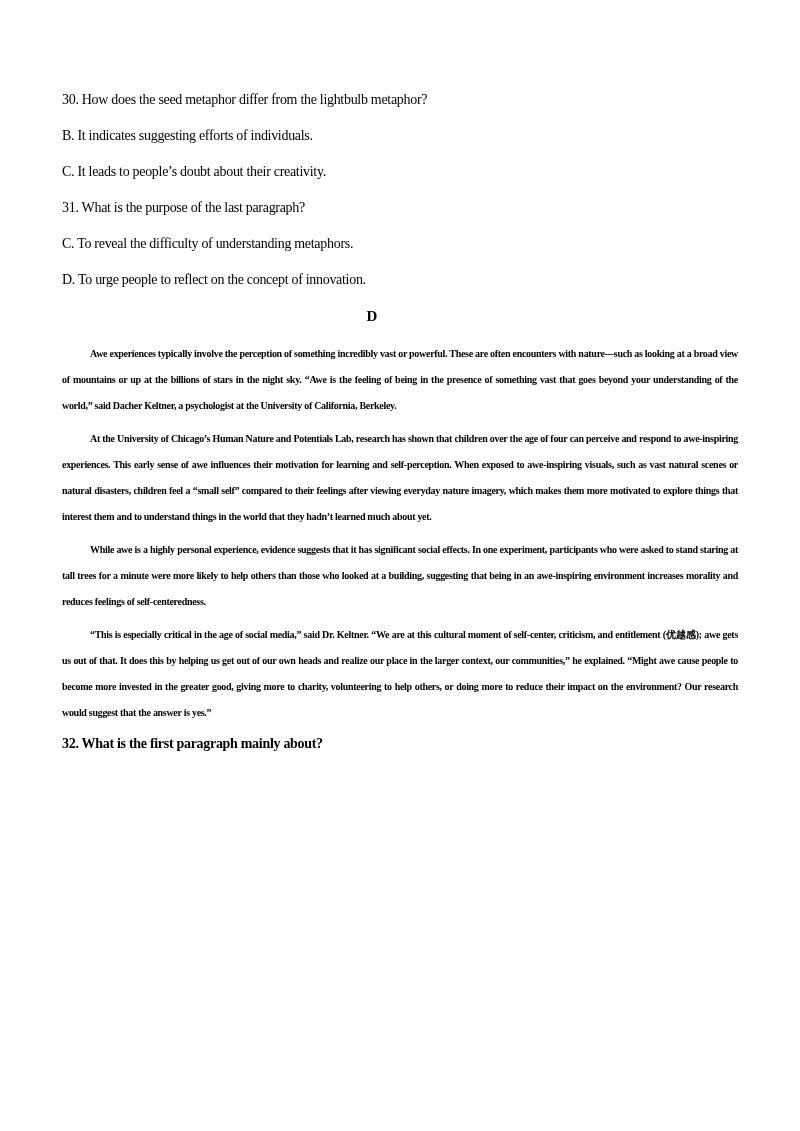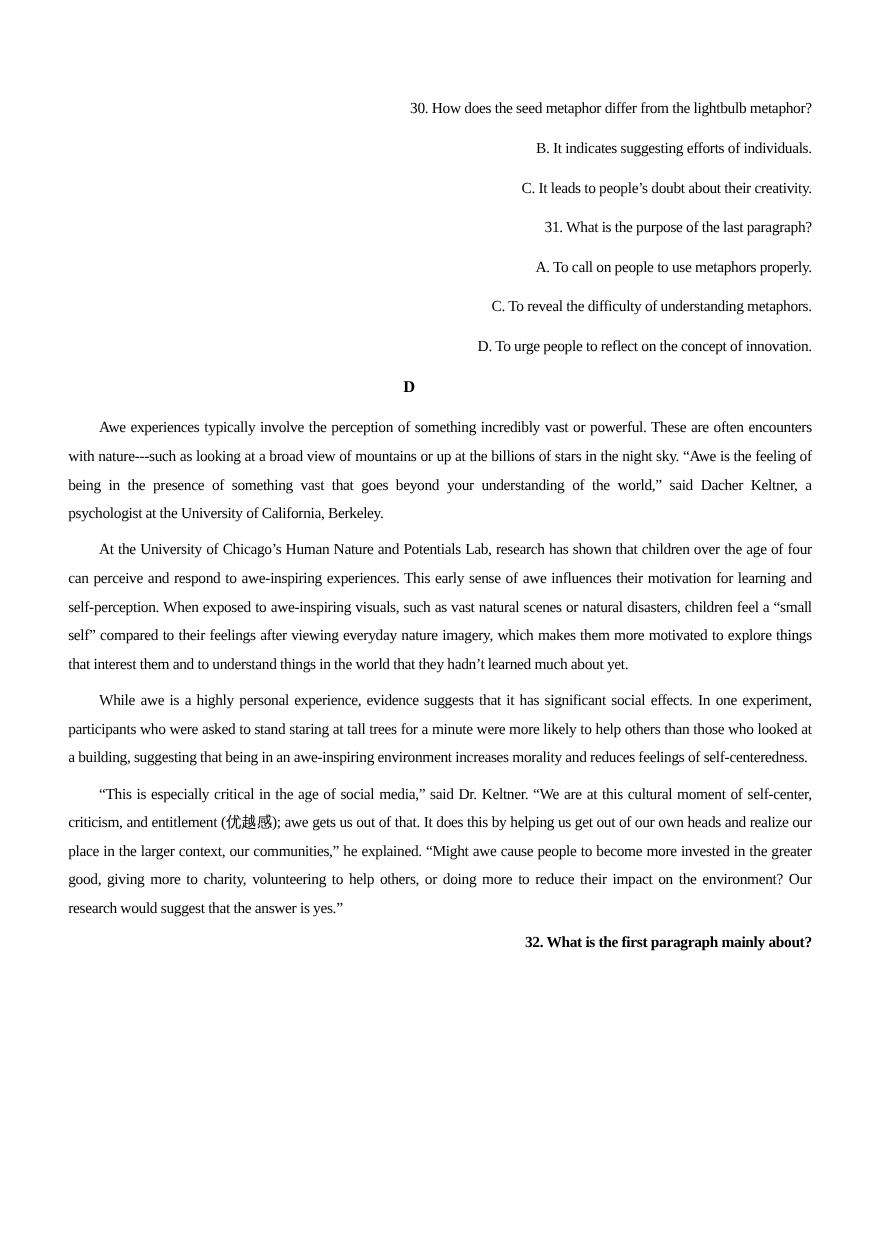--- a/index.html
+++ b/index.html
@@ -14,56 +14,56 @@
   .page {
     width: 800px;
     height: 1131px;
     padding: 82px 62px 0 62px;
   }
   .q-line {
     font-size: 14px;
     line-height: 36px;
     letter-spacing: -0.3px;
     white-space: nowrap;
-    text-align: right;
+    text-align: left;
   }
   .section-heading {
     font-size: 15px;
     font-weight: bold;
     line-height: 36px;
     text-align: center;
     transform: translateX(-28px);
   }
   .para {
-    font-size: 14px;
+    font-size: 10px;
     line-height: 26px;
     letter-spacing: -0.3px;
     text-align: justify;
     text-indent: 28px;
     margin-top: 7px;
+    font-weight: bold;
   }
   .q32 {
     margin-top: 0;
     font-weight: bold;
   }
 </style>
 </head>
 <body>
 
 <div class="page">
 
   <div>
     <p class="q-line">30. How does the seed metaphor differ from the lightbulb metaphor?</p>
     <p class="q-line">B. It indicates suggesting efforts of individuals.</p>
     <p class="q-line">C. It leads to people’s doubt about their creativity.</p>
   </div>
 
   <div>
     <p class="q-line">31. What is the purpose of the last paragraph?</p>
-    <p class="q-line">A. To call on people to use metaphors properly.</p>
     <p class="q-line">C. To reveal the difficulty of understanding metaphors.</p>
     <p class="q-line">D. To urge people to reflect on the concept of innovation.</p>
   </div>
 
   <h2 class="section-heading">D</h2>
 
   <div>
     <p class="para">Awe experiences typically involve the perception of something incredibly vast or powerful. These are often encounters with nature---such as looking at a broad view of mountains or up at the billions of stars in the night sky. “Awe is the feeling of being in the presence of something vast that goes beyond your understanding of the world,” said Dacher Keltner, a psychologist at the University of California, Berkeley.</p>
     <p class="para">At the University of Chicago’s Human Nature and Potentials Lab, research has shown that children over the age of four can perceive and respond to awe-inspiring experiences. This early sense of awe influences their motivation for learning and self-perception. When exposed to awe-inspiring visuals, such as vast natural scenes or natural disasters, children feel a “small self” compared to their feelings after viewing everyday nature imagery, which makes them more motivated to explore things that interest them and to understand things in the world that they hadn’t learned much about yet.</p>
     <p class="para">While awe is a highly personal experience, evidence suggests that it has significant social effects. In one experiment, participants who were asked to stand staring at tall trees for a minute were more likely to help others than those who looked at a building, suggesting that being in an awe-inspiring environment increases morality and reduces feelings of self-centeredness.</p>

